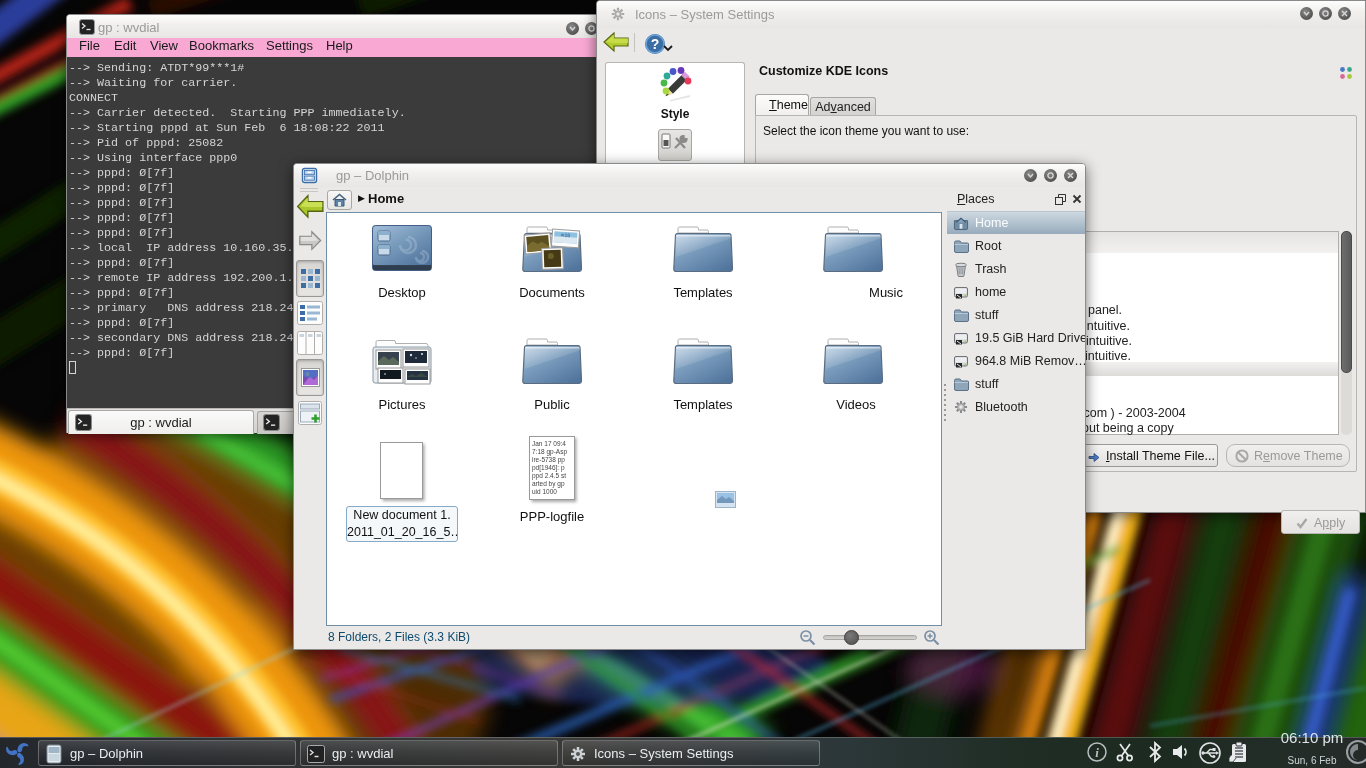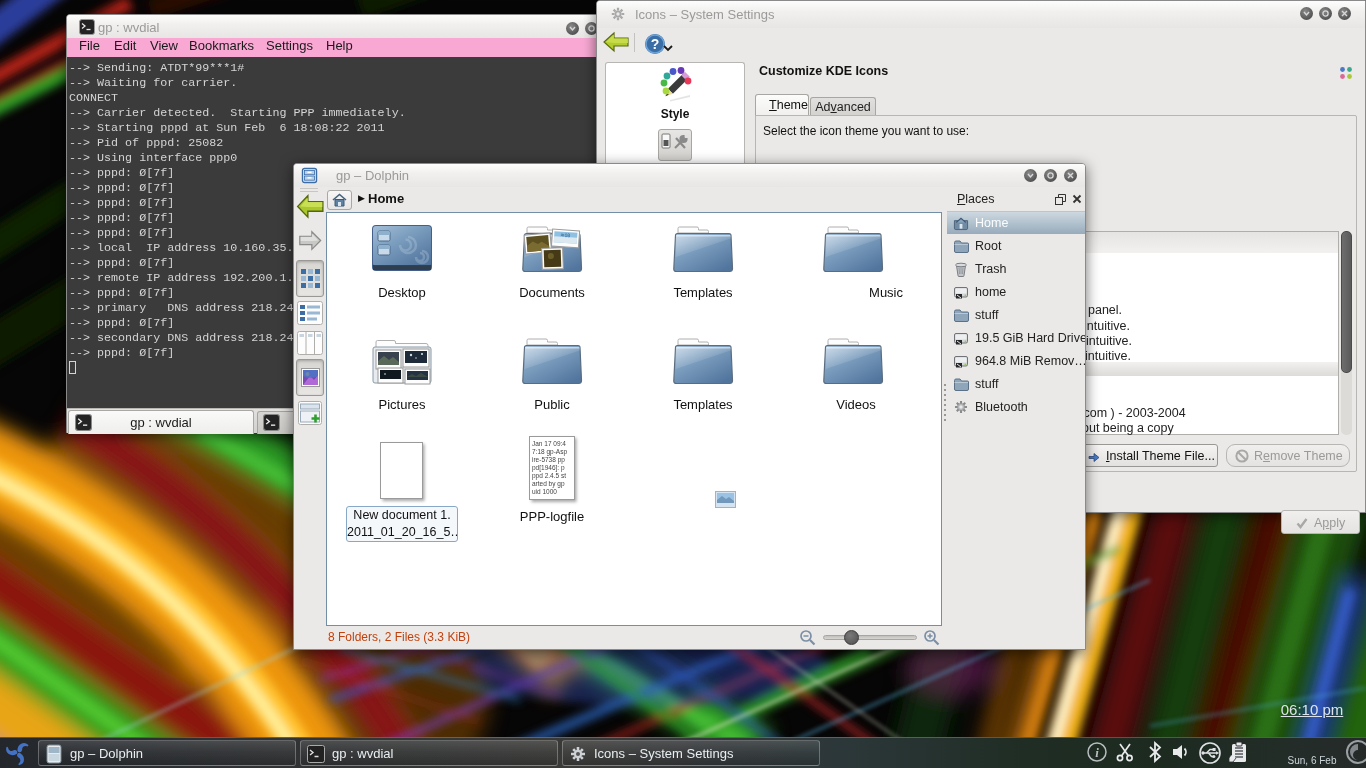--- a/index.html
+++ b/index.html
@@ -9,21 +9,21 @@
 
 #taskbar { position:absolute; left:0; top:737px; width:1366px; height:31px;
   background:linear-gradient(90deg,#23262b 0%,#2a2d31 8%,#303234 20%,#3a3a38 42%,#34373a 52%,#2c3739 62%,#1f2d24 75%,#1c2a20 85%,#232d28 94%,#252a28 100%);
   border-top:1px solid rgba(255,255,255,0.22); }
 .taskbtn { position:absolute; top:740px; height:26px; border:1px solid rgba(255,255,255,0.28); border-radius:3px;
   background:linear-gradient(180deg,rgba(255,255,255,0.13),rgba(255,255,255,0.04) 45%,rgba(0,0,0,0.12));
   color:#e9eef1; font-size:13px; line-height:24px; white-space:nowrap; overflow:hidden; }
 .taskbtn .ticon { position:absolute; left:5px; top:3px; width:20px; height:20px; }
 .taskbtn .tlabel { position:absolute; left:31px; top:1px; }
 .trayicon { position:absolute; top:741px; }
-#clock1 { position:absolute; left:1278px; top:701px; width:68px; text-align:center; color:#dce4ea; font-size:15px;text-decoration:underline; }
+#clock1 { position:absolute; left:1278px; top:729px; width:68px; text-align:center; color:#dce4ea; font-size:15px; }
 #clock2 { position:absolute; left:1278px; top:755px; width:68px; text-align:center; color:#cdd5da; font-size:10px; }
 
 .win { position:absolute; background:#ebe9e7; box-shadow:0 3px 14px rgba(0,0,0,0.55); border:1px solid #8a8a8a; border-radius:4px 4px 0 0; }
 .titlebar { position:absolute; left:0; top:0; right:0; height:24px;
   background:linear-gradient(180deg,#fdfdfd,#f1f0ee 40%,#e8e6e4); border-radius:3px 3px 0 0;
   color:#9a9a9a; font-size:13px; }
 .wbtn { position:absolute; top:0; width:13px; height:13px; border-radius:50%;
   background:radial-gradient(circle at 40% 35%, #8b8b8b, #4f4f4f 75%); }
 .wbtn svg { position:absolute; left:0; top:0; }
 </style>
@@ -609,21 +609,21 @@
               <g>
                 <path d="M10 2.5 v3 M10 14.5 v3 M2.5 10 h3 M14.5 10 h3 M4.7 4.7 l2.1 2.1 M13.2 13.2 l2.1 2.1 M15.3 4.7 l-2.1 2.1 M6.8 13.2 l-2.1 2.1" stroke-width="2.6"></path>
               </g>
             </g>
             <circle cx="10" cy="10" r="2.2" fill="#ebe9e7"></circle>
           </svg>
       <span style="position:absolute;left:28px;top:4px;">Bluetooth</span>
     </div>
   </div>
 
-  <div style="position:absolute;left:34px;top:466px;font-size:12px;color:#c2410c;text-align:right;">8 Folders, 2 Files (3.3 KiB)</div>
+  <div style="position:absolute;left:34px;top:466px;font-size:12px;color:#0c4a6e;text-align:right;">8 Folders, 2 Files (3.3 KiB)</div>
   <svg style="position:absolute;left:505px;top:465px" width="17" height="17" viewBox="0 0 17 17">
         <circle cx="7" cy="7" r="5" fill="none" stroke="#7a8fa5" stroke-width="1.7"></circle>
         <path d="M11 11 L15.5 15.5" stroke="#7a8fa5" stroke-width="2.2"></path>
         <path d="M4.5 7 h5" stroke="#7a8fa5" stroke-width="1.5"></path>
       </svg>
   <div style="position:absolute;left:529px;top:471px;width:94px;height:5px;background:linear-gradient(180deg,#c2c0bd,#d8d6d3);border-radius:3px;border:1px solid #a8a6a3;"></div>
   <div style="position:absolute;left:550px;top:466px;width:15px;height:15px;border-radius:50%;background:radial-gradient(circle at 40% 35%,#7a7a7a,#4e4e4e);border:1px solid #3a3a3a;"></div>
   <svg style="position:absolute;left:629px;top:465px" width="17" height="17" viewBox="0 0 17 17">
         <circle cx="7" cy="7" r="5" fill="none" stroke="#7a8fa5" stroke-width="1.7"></circle>
         <path d="M11 11 L15.5 15.5" stroke="#7a8fa5" stroke-width="2.2"></path>

